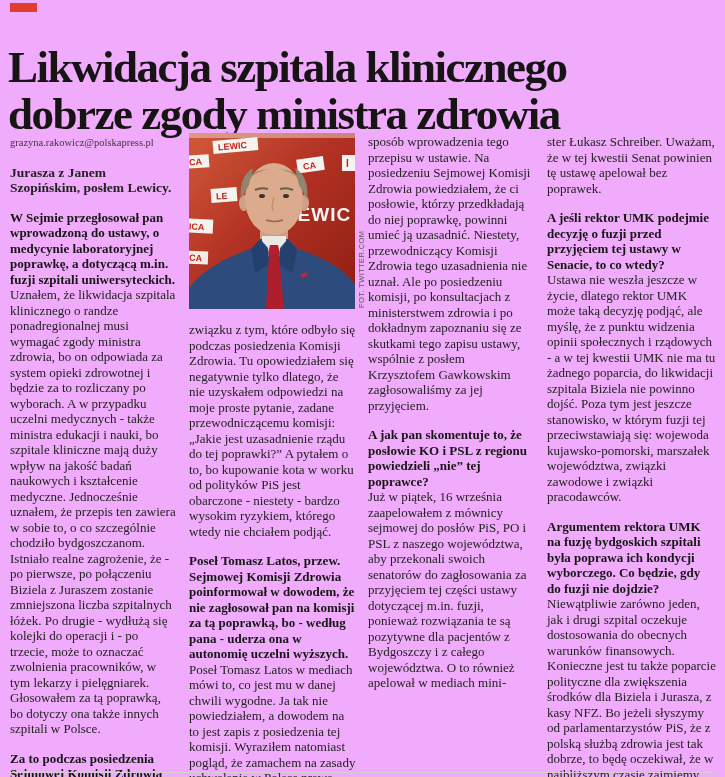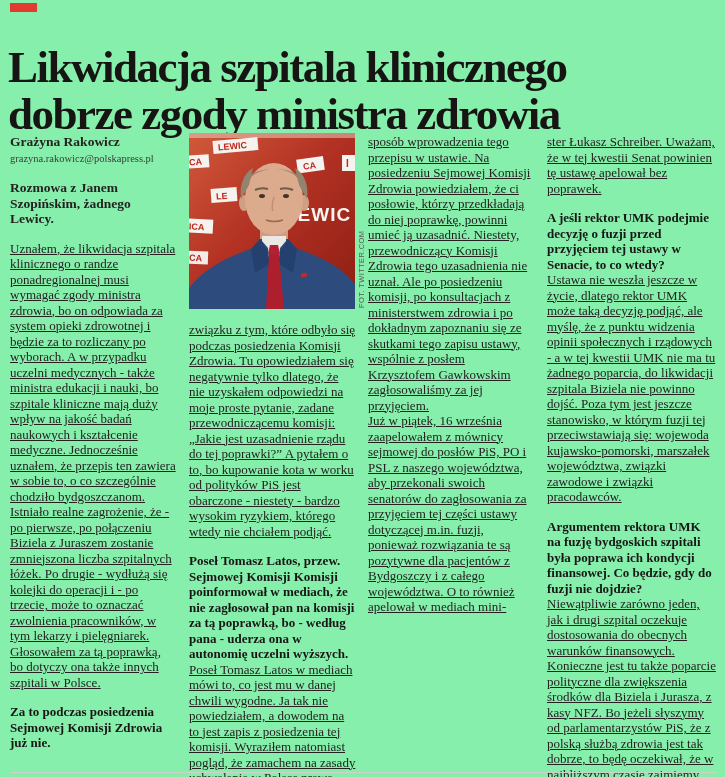--- a/index.html
+++ b/index.html
@@ -1,36 +1,36 @@
 <!DOCTYPE html>
 <html lang="pl"><head>
 <meta charset="utf-8">
 <style>
   html,body{margin:0;padding:0;}
   body{background:#ffffff;font-family:"Liberation Serif",serif;}
-  .page{position:relative;width:725px;height:777px;background:#86efac;overflow:hidden;}
+  .page{position:relative;width:725px;height:777px;background:#f0abfc;overflow:hidden;}
 
   .section-tag{position:absolute;left:10px;top:3px;width:27px;height:9px;background:#e23b2f;}
 
   .headline{position:absolute;left:8px;top:14px;width:710px;
     font-family:"Liberation Serif",serif;font-weight:900;color:#161513;
     font-size:45px;line-height:47px;letter-spacing:-1.5px;}
 
   .col{position:absolute;width:167px;color:#242220;font-size:13px;line-height:15.5px;}
   .col p{margin:0;}
   #col1{left:10px;top:134px;}
   #col2{left:189px;top:322px;}
   #col3{left:368px;top:134px;}
   #col4{left:547px;top:134px;width:169px;}
 
   .b-author{font-weight:bold;font-size:13.5px;}
   .b-email{font-family:Liberation Serif, serif;font-size:10.5px;color:#3c3a38;margin:1px 0 14px 0 !important;}
   .b-intro{font-weight:bold;font-size:13.5px;margin:0 0 14px 0 !important;}
   .b-question{font-weight:bold;margin-top:14px !important;color:#171614;}
-  .b-answer{margin:0;text-decoration:underline;}
+  .b-answer{margin:0;}
 
   .photo-wrap{position:absolute;left:189px;top:133px;width:166px;height:176px;}
   .photo-wrap svg{display:block;}
   .photo-credit{position:absolute;left:357px;top:308px;transform:rotate(-90deg);transform-origin:0 0;
     font-family:"Liberation Sans",sans-serif;font-size:7.5px;color:#5a5856;letter-spacing:.4px;white-space:nowrap;}
 
   .bottom-rule{position:absolute;left:10px;top:772px;width:706px;height:1px;background:#d2d0ca;}
 </style>
 </head>
 <body>
@@ -106,37 +106,38 @@
         <path d="M79,115 L85,176 L91,115 Z" fill="#e6e3de"></path>
         <path d="M81,112 L89,112 L91,121 L79,121 Z" fill="#b22031"></path>
         <path d="M80,121 L90,121 L95,176 L77,176 Z" fill="#ad1f2d"></path>
         <rect x="112" y="140" width="6" height="4" transform="rotate(-12 115 142)" fill="#c22a2a"></rect>
       </g>
     </svg>
   </div>
   <div class="photo-credit">FOT. TWITTER.COM</div>
 
   <div class="col" id="col1">
-      <p class="b-author">Grażyna Rakowicz</p>
       <p class="b-email">grazyna.rakowicz@polskapress.pl</p>
-      <p class="b-intro">Rozmowa z Janem Szopińskim, żadnego Lewicy.</p>
+      <p class="b-intro">Jurasza z Janem Szopińskim, posłem Lewicy.</p>
+      <p class="b-question">W Sejmie przegłosował pan wprowadzoną do ustawy, o medycynie laboratoryjnej poprawkę, a dotyczącą m.in. fuzji szpitali uniwersyteckich.</p>
       <p class="b-answer">Uznałem, że likwidacja szpitala klinicznego o randze ponadregionalnej musi wymagać zgody ministra zdrowia, bo on odpowiada za system opieki zdrowotnej i będzie za to rozliczany po wyborach. A w przypadku uczelni medycznych - także ministra edukacji i nauki, bo szpitale kliniczne mają duży wpływ na jakość badań naukowych i kształcenie medyczne. Jednocześnie uznałem, że przepis ten zawiera w sobie to, o co szczególnie chodziło bydgoszczanom. Istniało realne zagrożenie, że - po pierwsze, po połączeniu Biziela z Juraszem zostanie zmniejszona liczba szpitalnych łóżek. Po drugie - wydłużą się kolejki do operacji i - po trzecie, może to oznaczać zwolnienia pracowników, w tym lekarzy i pielęgniarek. Głosowałem za tą poprawką, bo dotyczy ona także innych szpitali w Polsce.</p>
       <p class="b-question">Za to podczas posiedzenia Sejmowej Komisji Zdrowia już nie.</p>
     </div>
   <div class="col" id="col2">
       <p class="b-answer">związku z tym, które odbyło się podczas posiedzenia Komisji Zdrowia. Tu opowiedziałem się negatywnie tylko dlatego, że nie uzyskałem odpowiedzi na moje proste pytanie, zadane przewodniczącemu komisji: „Jakie jest uzasadnienie rządu do tej poprawki?” A pytałem o to, bo kupowanie kota w worku od polityków PiS jest obarczone - niestety - bardzo wysokim ryzykiem, którego wtedy nie chciałem podjąć.</p>
-      <p class="b-question">Poseł Tomasz Latos, przew. Sejmowej Komisji Komisji poinformował w mediach, że nie zagłosował pan na komisji za tą poprawką, bo - według pana - uderza ona w autonomię uczelni wyższych.</p>
+      <p class="b-question">Poseł Tomasz Latos, przew. Sejmowej Komisji Zdrowia poinformował w dowodem, że nie zagłosował pan na komisji za tą poprawką, bo - według pana - uderza ona w autonomię uczelni wyższych.</p>
       <p class="b-answer">Poseł Tomasz Latos w mediach mówi to, co jest mu w danej chwili wygodne. Ja tak nie powiedziałem, a dowodem na to jest zapis z posiedzenia tej komisji. Wyraziłem natomiast pogląd, że zamachem na zasady uchwalania w Polsce prawa - zresztą kolejnym, jest</p>
     </div>
   <div class="col" id="col3">
       <p class="b-answer">sposób wprowadzenia tego przepisu w ustawie. Na posiedzeniu Sejmowej Komisji Zdrowia powiedziałem, że ci posłowie, którzy przedkładają do niej poprawkę, powinni umieć ją uzasadnić. Niestety, przewodniczący Komisji Zdrowia tego uzasadnienia nie uznał. Ale po posiedzeniu komisji, po konsultacjach z ministerstwem zdrowia i po dokładnym zapoznaniu się ze skutkami tego zapisu ustawy, wspólnie z posłem Krzysztofem Gawkowskim zagłosowaliśmy za jej przyjęciem.</p>
+      <p class="b-question">A jak pan skomentuje to, że posłowie KO i PSL z regionu powiedzieli „nie” tej poprawce?</p>
       <p class="b-answer">Już w piątek, 16 września zaapelowałem z mównicy sejmowej do posłów PiS, PO i PSL z naszego województwa, aby przekonali swoich senatorów do zagłosowania za przyjęciem tej części ustawy dotyczącej m.in. fuzji, ponieważ rozwiązania te są pozytywne dla pacjentów z Bydgoszczy i z całego województwa. O to również apelował w mediach mini-</p>
     </div>
   <div class="col" id="col4">
       <p class="b-answer">ster Łukasz Schreiber. Uważam, że w tej kwestii Senat powinien tę ustawę apelował bez poprawek.</p>
       <p class="b-question">A jeśli rektor UMK podejmie decyzję o fuzji przed przyjęciem tej ustawy w Senacie, to co wtedy?</p>
       <p class="b-answer">Ustawa nie weszła jeszcze w życie, dlatego rektor UMK może taką decyzję podjąć, ale myślę, że z punktu widzenia opinii społecznych i rządowych - a w tej kwestii UMK nie ma tu żadnego poparcia, do likwidacji szpitala Biziela nie powinno dojść. Poza tym jest jeszcze stanowisko, w którym fuzji tej przeciwstawiają się: wojewoda kujawsko-pomorski, marszałek województwa, związki zawodowe i związki pracodawców.</p>
-      <p class="b-question">Argumentem rektora UMK na fuzję bydgoskich szpitali była poprawa ich kondycji finansowej. Co będzie, gdy do fuzji nie dojdzie?</p>
+      <p class="b-question">Argumentem rektora UMK na fuzję bydgoskich szpitali była poprawa ich kondycji wyborczego. Co będzie, gdy do fuzji nie dojdzie?</p>
       <p class="b-answer">Niewątpliwie zarówno jeden, jak i drugi szpital oczekuje dostosowania do obecnych warunków finansowych. Konieczne jest tu także poparcie polityczne dla zwiększenia środków dla Biziela i Jurasza, z kasy NFZ. Bo jeżeli słyszymy od parlamentarzystów PiS, że z polską służbą zdrowia jest tak dobrze, to będę oczekiwał, że w najbliższym czasie zajmiemy się zwiększeniem kontraktów dla tych szpitali. ©℗</p>
     </div>
 
   <div class="bottom-rule"></div>
 </div>
 
 </body></html>

